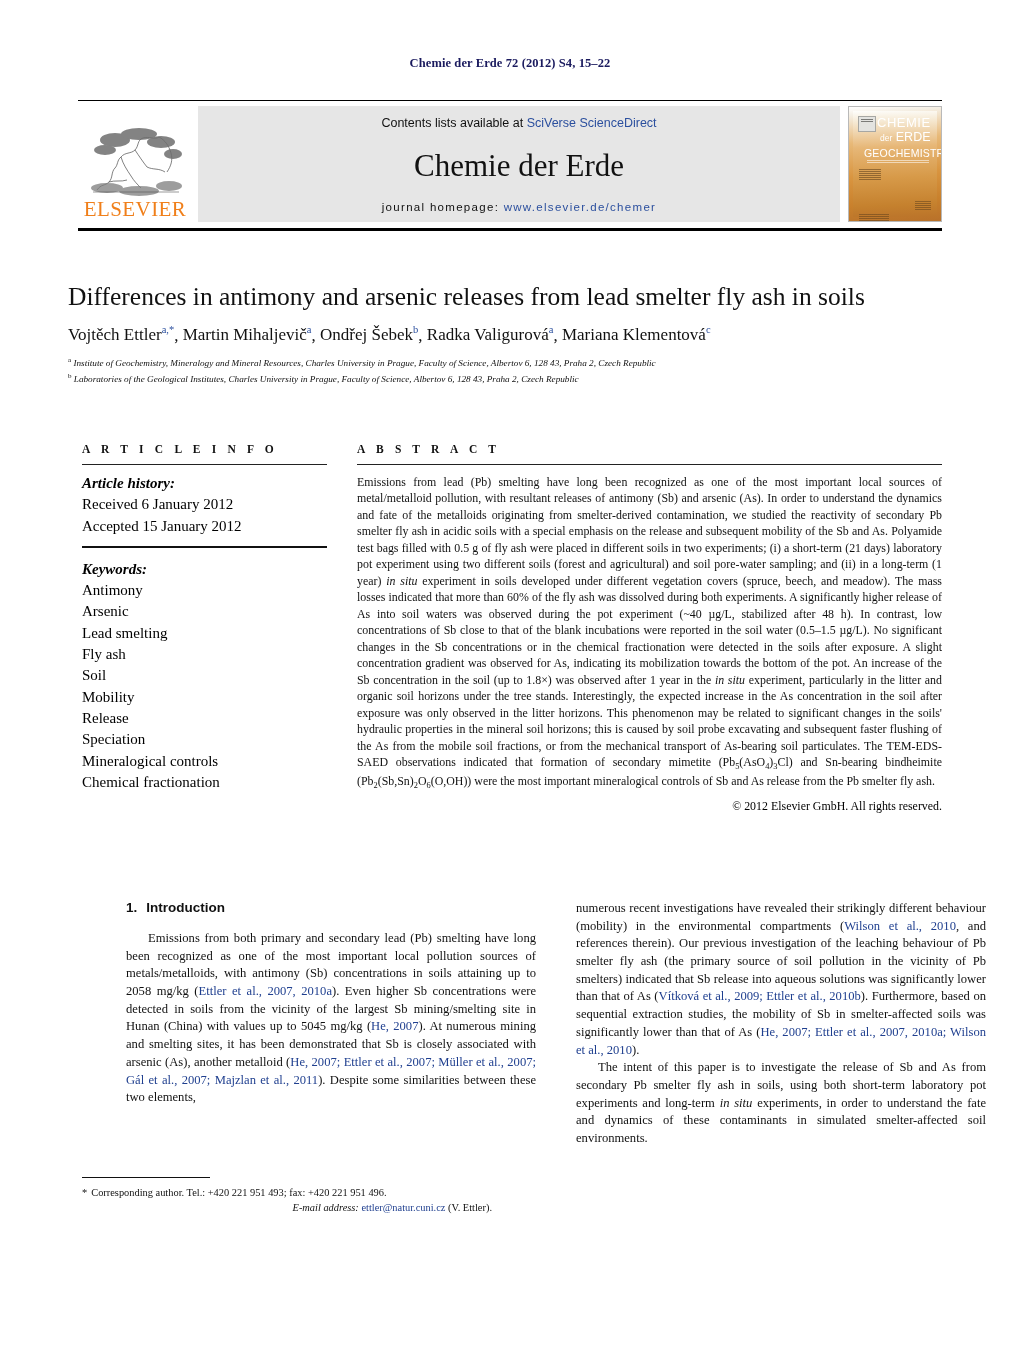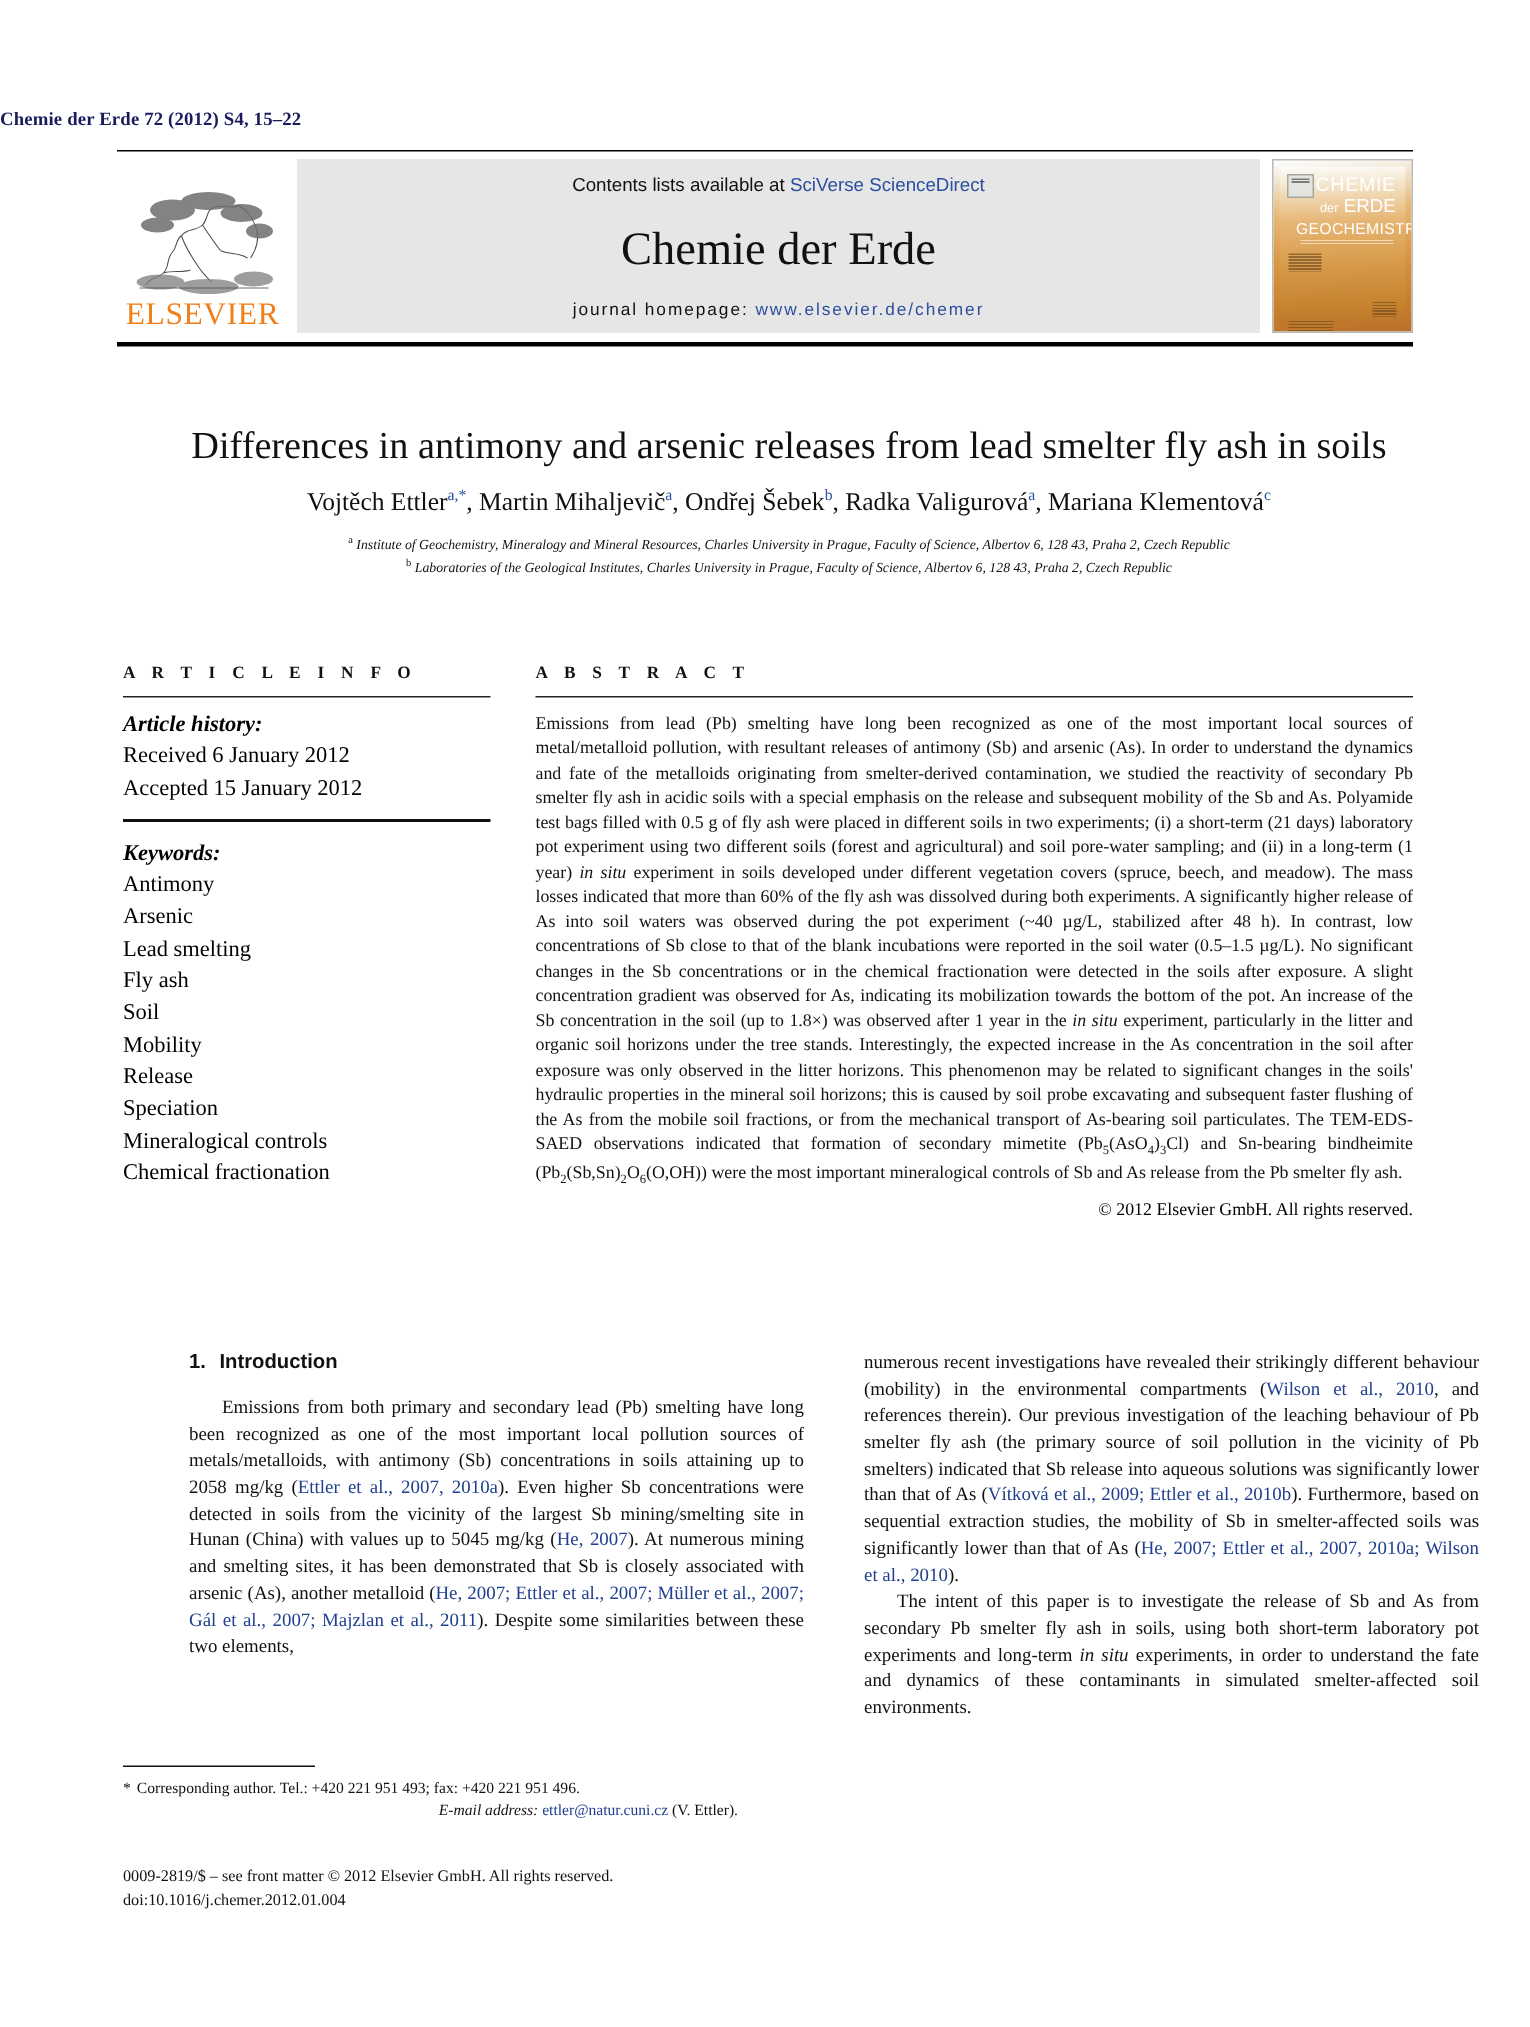--- a/index.html
+++ b/index.html
@@ -20,24 +20,24 @@
     position: absolute;
     left: 0; top: 0;
     width: 1020px;
     height: 1351px;
     background: #fff;
   }
 
   
   .running-head {
     position: absolute;
-    top: 72px;
+    top: 56px;
     left: 0;
     width: 1020px;
-    text-align: left;
+    text-align: center;
     font-size: 12.5px;
     font-weight: bold;
     color: #1a1a5e;
     letter-spacing: 0.1px;
   }
 
   
   .masthead {
     position: absolute;
     left: 78px;
@@ -154,21 +154,21 @@
   .cov-blk-c { position:absolute; right:6px; bottom:6px; width:16px; height:10px;
     background: repeating-linear-gradient(to bottom,rgba(90,60,25,.5) 0 1px,transparent 1px 2px); }
 
   .mh-rule-bottom {
     border-top: 3.2px solid #000;
     width: 864px;
     margin-top: 6px;
   }
 
   
-  .title-block { position: absolute; left: 96px; top: 283px; width: 860px; text-align: center; }
+  .title-block { position: absolute; left: 68px; top: 283px; width: 860px; }
   .art-title {
     font-family: "Liberation Serif", serif;
     font-size: 25.5px;
     line-height: 1.12;
     color: #111;
     font-weight: 400;
   }
   .authors {
     margin-top: 13px;
     font-family: "Liberation Serif", serif;
@@ -425,18 +425,14 @@
   </div>
 
   <div class="footnote">
     <div class="fn-rule"></div>
     <div class="fn-text">
       <span class="star">*</span><span>Corresponding author. Tel.: +420 221 951 493; fax: +420 221 951 496.</span>
       <span class="fn-indent"><i>E-mail address:</i> <span class="fn-mail">ettler@natur.cuni.cz</span> <span>(V. Ettler).</span></span>
     </div>
   </div>
 
-  <div class="imprint">
-    <div>0009-2819/$ – see front matter © 2012 Elsevier GmbH. All rights reserved.</div>
-    <div><span>doi:</span><span class="doi-link">10.1016/j.chemer.2012.01.004</span></div>
-  </div>
 
 </div>
 
 </body></html>

